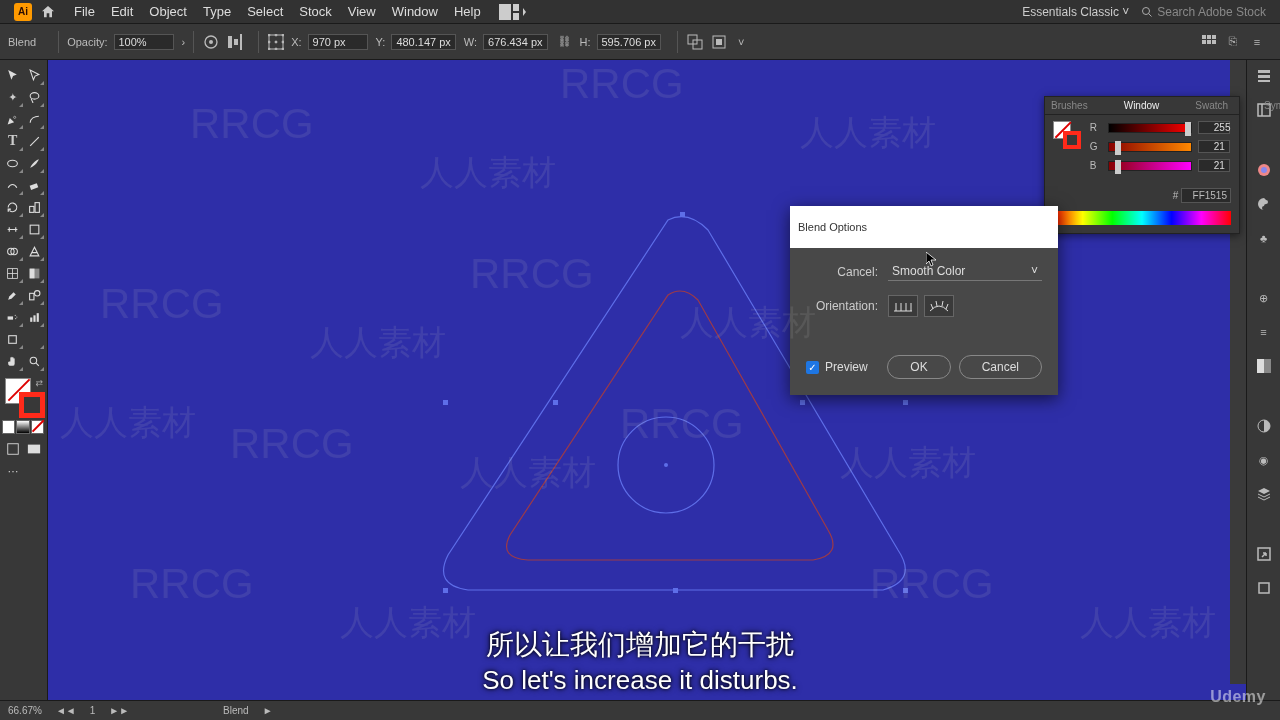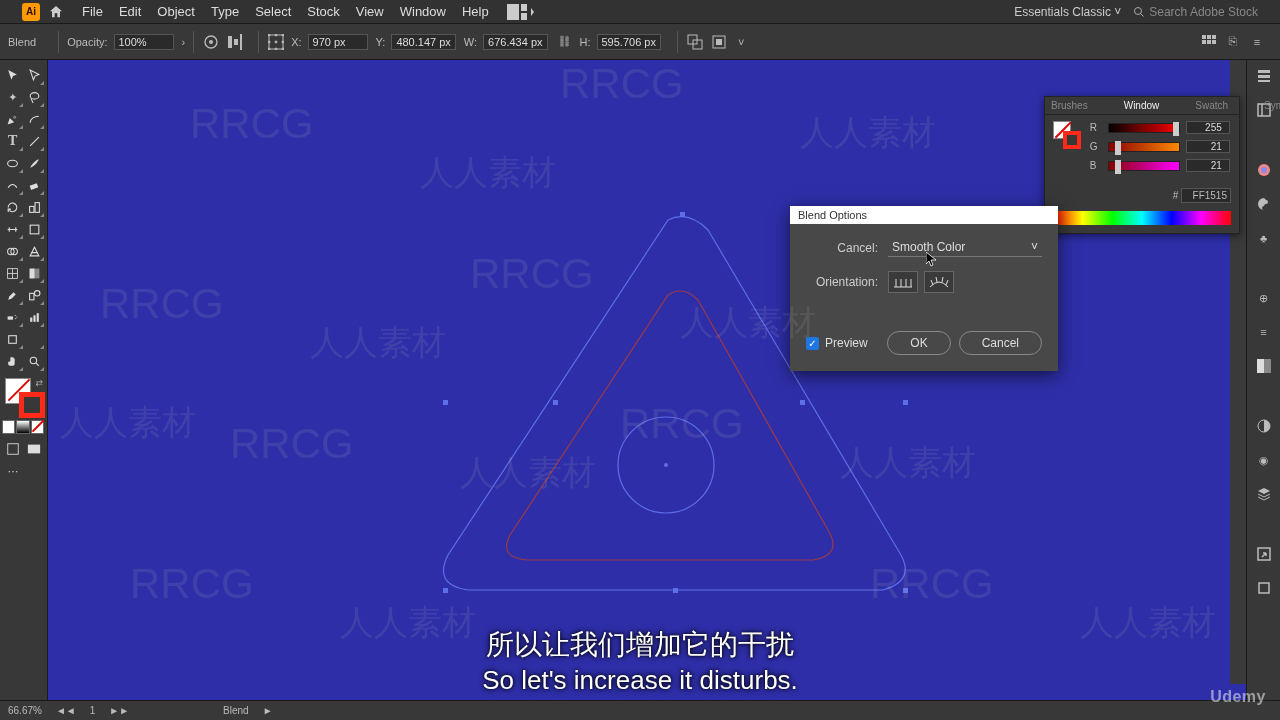--- a/index.html
+++ b/index.html
@@ -1,19 +1,19 @@
 <!DOCTYPE html>
 <html><head>
 <meta charset="utf-8">
 <style>
 * { box-sizing: border-box; margin: 0; padding: 0; font-family: "Segoe UI", Tahoma, sans-serif; }
 body { background: #333; width: 1280px; height: 720px; overflow: hidden; position: relative; color: #ccc; font-size: 11px; }
 
 
-.menubar { height: 24px; background: #323232; display: flex; align-items: center; padding: 0 22px; border-bottom: 1px solid #1a1a1a; }
+.menubar { height: 24px; background: #323232; display: flex; align-items: center; padding: 0 14px; border-bottom: 1px solid #1a1a1a; }
 .menubar .app-icon { width: 18px; height: 18px; background: #ff9a00; border-radius: 3px; display: flex; align-items: center; justify-content: center; color: #2d0e00; font-weight: bold; font-size: 10px; margin-right: 8px; }
 .menubar .home-icon { width: 16px; height: 16px; margin-right: 10px; }
 .menubar .menu-item { padding: 0 8px; color: #ddd; cursor: pointer; font-size: 13px; }
 .menubar .spacer { flex: 1; }
 .menubar .workspace { color: #ccc; font-size: 12px; margin-right: 12px; }
 .menubar .search-box { display: flex; align-items: center; color: #888; font-size: 12px; }
 .menubar .search-box svg { margin-right: 4px; }
 
 
 .controlbar { height: 36px; background: #383838; display: flex; align-items: center; padding: 0 8px; border-bottom: 1px solid #1a1a1a; font-size: 11px; color: #bbb; }
@@ -53,27 +53,27 @@
 .color-panel .body { padding: 6px 8px; }
 .color-panel .swatch-mini { position:relative; width:28px; height:28px; display:inline-block; vertical-align:top; margin-right:6px; }
 .color-panel .swatch-mini .f { position:absolute; top:0; left:0; width:18px; height:18px; border:1px solid #888; background:#fff; }
 .color-panel .swatch-mini .f.none::after { content:''; position:absolute; left:-2px; top:7px; width:22px; height:1.5px; background:#d00; transform:rotate(-45deg);}
 .color-panel .swatch-mini .s { position:absolute; bottom:0; right:0; width:18px; height:18px; border:4px solid #ff2a1a; background:#383838; }
 .color-panel .sliders { display:inline-block; width: 140px; }
 .color-panel .srow { display:flex; align-items:center; margin-bottom: 6px; }
 .color-panel .srow .lab { width: 12px; }
 .color-panel .srow .bar { flex:1; height:10px; margin: 0 6px; border:1px solid #222; position:relative; }
 .color-panel .srow .bar .thumb { position:absolute; top:-2px; width:6px; height:14px; background:#ccc; }
-.color-panel .srow .val { width:44px; background:#2a2a2a; border:1px solid #555; padding:0 7px; text-align:right; color:#ddd; }
+.color-panel .srow .val { width:32px; background:#2a2a2a; border:1px solid #555; padding:0 15px; text-align:right; color:#ddd; }
 .color-panel .hexrow { text-align:right; padding: 4px 8px; font-size:10px; color:#bbb; }
 .color-panel .spectrum { height: 14px; margin: 4px 8px 8px; background: linear-gradient(to right, #ff0000, #ffff00, #00ff00, #00ffff, #0000ff, #ff00ff, #ff0000); }
 
 
 .dialog { position:absolute; top: 206px; left: 790px; width: 268px; background:#484848; box-shadow: 0 4px 16px rgba(0,0,0,.6); color:#ddd; font-size:12px; }
-.dialog .titlebar { background:#fff; color:#333; padding:3px 8px; font-size:11px; }
+.dialog .titlebar { background:#fff; color:#333; padding:15px 8px; font-size:11px; }
 .dialog .dbody { padding: 14px 16px; }
 .dialog .drow { display:flex; align-items:center; margin-bottom:14px; }
 .dialog .drow .dlab { width:72px; text-align:right; margin-right:10px; color:#ccc; }
 .dialog .dropdown { flex:1; background:#484848; border:none; color:#ddd; padding:2px 4px; display:flex; justify-content:space-between; align-items:center; border-bottom:1px solid #777; }
 .dialog .orient-btn { width:30px; height:22px; border:1px solid #666; margin-right:6px; display:flex; align-items:center; justify-content:center; background:#3a3a3a; }
 .dialog .dfoot { display:flex; align-items:center; padding: 10px 16px 16px; }
 .dialog .dfoot label { display:flex; align-items:center; font-size:12px; }
 .dialog .dfoot .chk { width:13px; height:13px; background:#1e76e3; margin-right:6px; display:flex; align-items:center; justify-content:center; color:#fff; font-size:10px; border-radius:2px; }
 .dialog .dfoot .spacer { flex:1; }
 .dialog .btn { border:1px solid #888; border-radius:14px; padding:4px 22px; background:transparent; color:#ddd; margin-left:8px; cursor:pointer; font-size:12px; }

